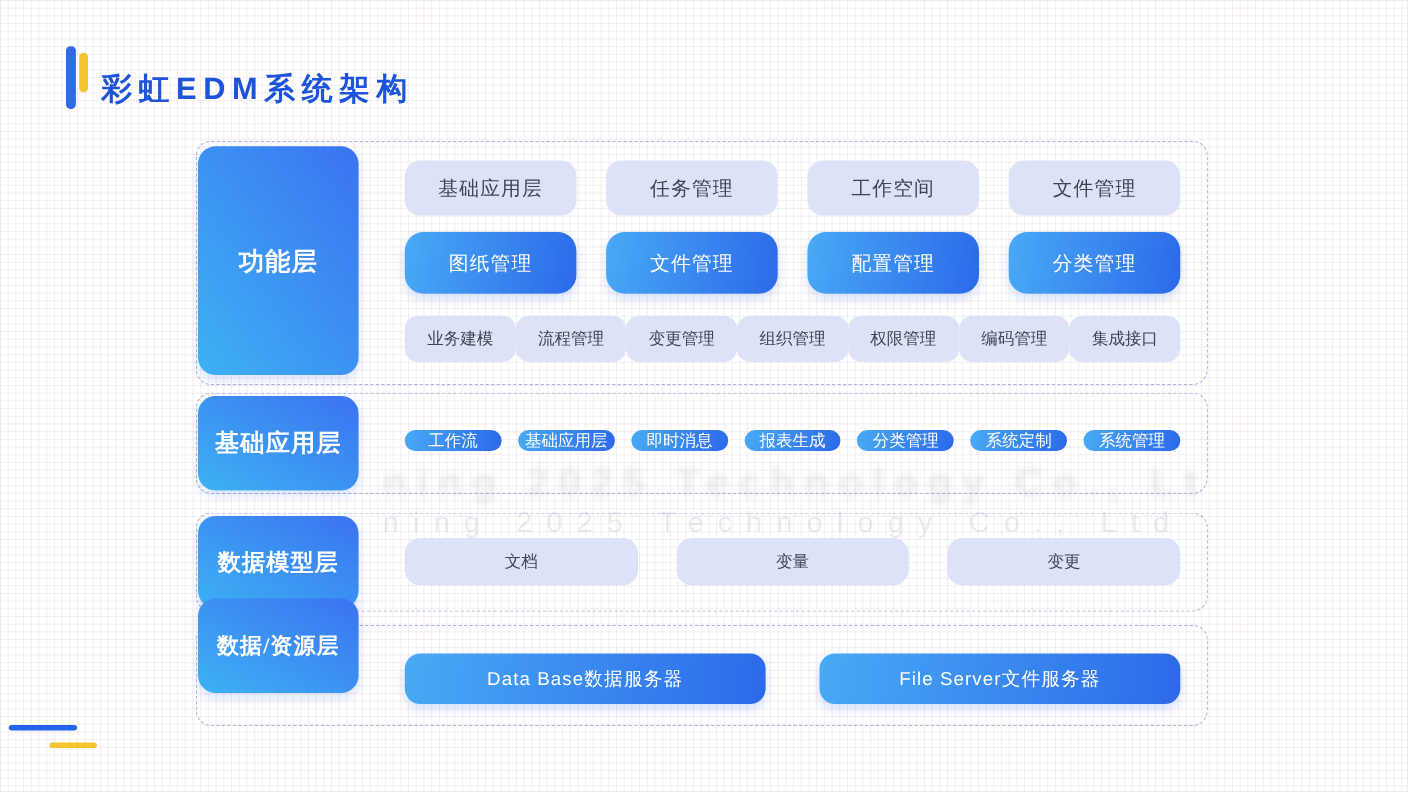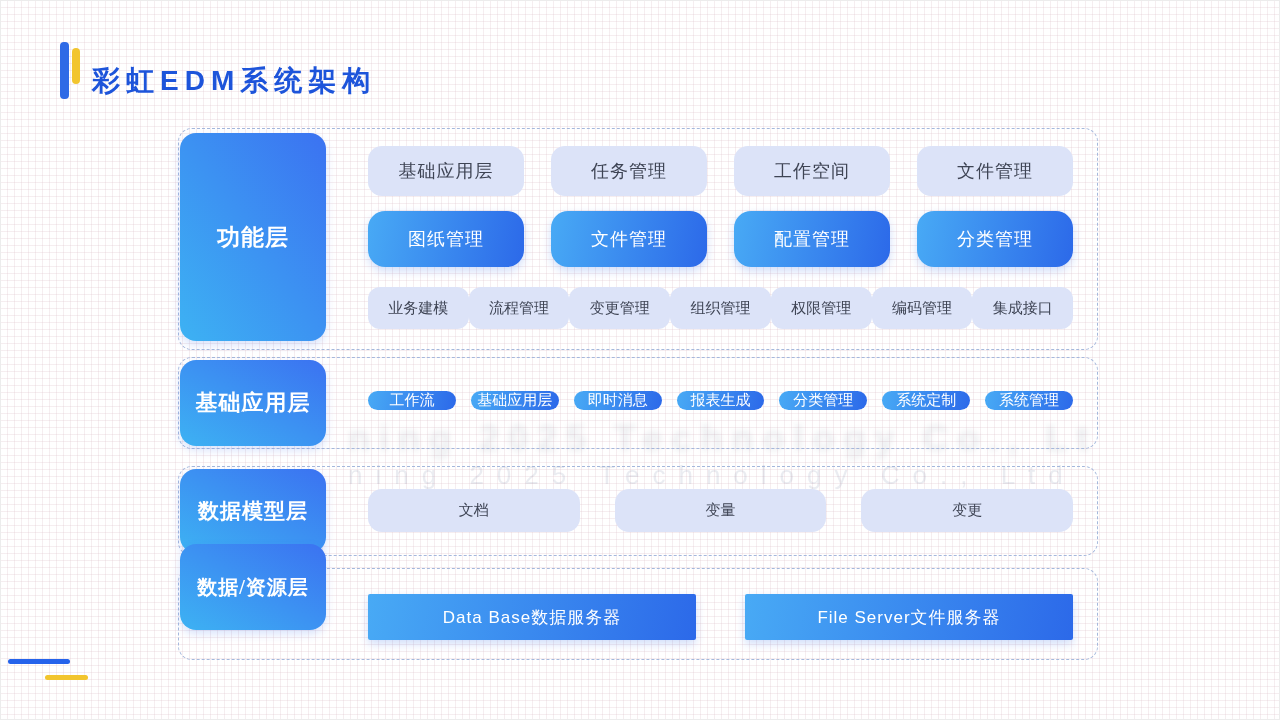--- a/index.html
+++ b/index.html
@@ -51,21 +51,21 @@
   .row-f1 .box{border-radius:14px;font-size:18px;letter-spacing:1px;}
   .row-f2{top:211px;height:56px;gap:27px;}
   .row-f2 .box{border-radius:17px;font-size:18px;letter-spacing:1px;box-shadow:0 4px 10px rgba(45,105,233,0.22);}
   .row-f3{top:287px;height:42px;}
   .row-f3 .box{border-radius:12px;font-size:15px;}
   .row-b1{top:378px;height:45px;gap:15px;align-items:center;}
   .row-b1 .box{border-radius:12px;font-size:15px;}
   .row-m1{top:489px;height:43px;gap:35px;}
   .row-m1 .box{border-radius:14px;font-size:15px;}
   .row-d1{top:594px;height:46px;justify-content:space-between;}
-  .row-d1 .box{flex:0 0 328px;border-radius:2px;font-size:17px;letter-spacing:1px;box-shadow:0 4px 10px rgba(45,105,233,0.22);}
+  .row-d1 .box{flex:0 0 328px;border-radius:14px;font-size:17px;letter-spacing:1px;box-shadow:0 4px 10px rgba(45,105,233,0.22);}
   
   .deco-line{position:absolute;height:5px;border-radius:3px;}
   .line-blue{left:8px;top:659px;width:62px;background:#2563eb;}
   .line-yellow{left:45px;top:675px;width:43px;background:#f2c52e;}
 </style>
 </head>
 <body>
 
 <div class="page">
 

